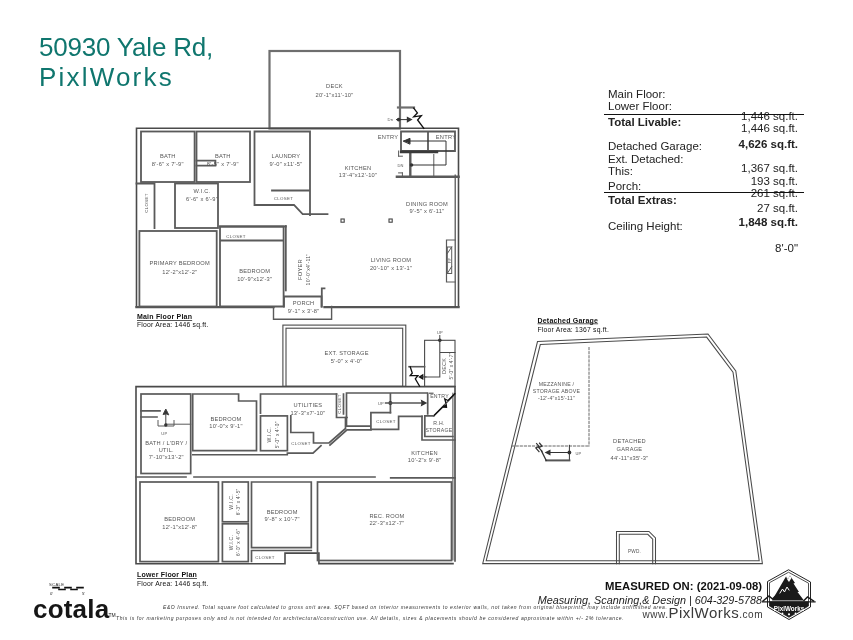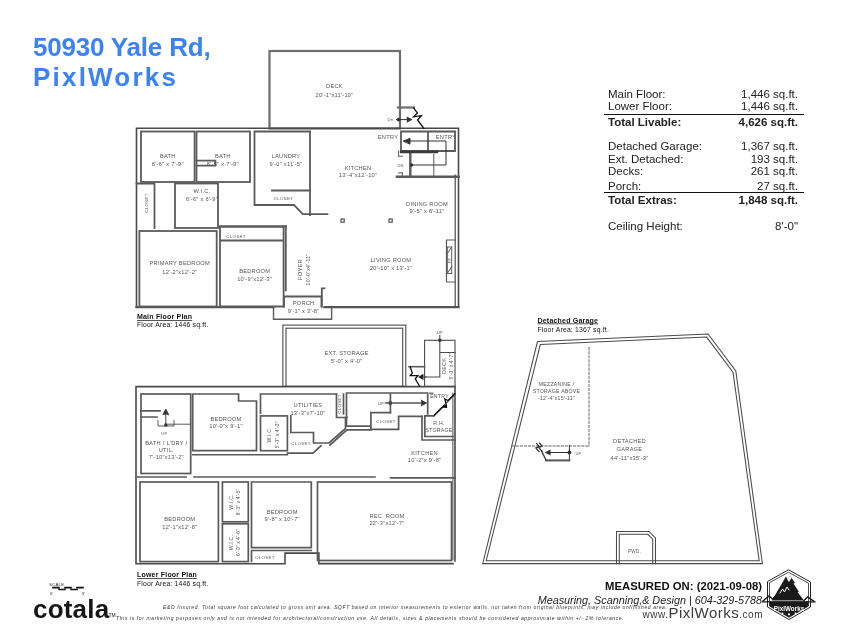--- a/index.html
+++ b/index.html
@@ -1,23 +1,23 @@
 <!DOCTYPE html>
 <html><head>
 <meta charset="utf-8">
 <style>
   html,body{margin:0;padding:0;}
   body{width:853px;height:640px;background:#ffffff;position:relative;overflow:hidden;
        font-family:"Liberation Sans", sans-serif;}
-  #title{position:absolute;left:33px;top:32px;font-size:26px;font-weight:bold;color:#3b82f6;
+  #title{position:absolute;left:39px;top:32px;font-size:26px;font-weight:normal;color:#0f766e;
          line-height:30px;letter-spacing:-0.2px;}
   #table{position:absolute;left:604px;top:84px;width:200px;font-size:11.5px;color:#222;}
   .row{position:absolute;left:4px;right:6px;height:13px;}
   .row .lab{position:absolute;left:0;}
-  .row .val{position:absolute;right:0;}
+  .row .val{position:absolute;right:0;margin-top:22px;}
   .b{font-weight:bold;}
   .hr{position:absolute;left:0;width:200px;border-top:1.6px solid #111;}
 </style>
 </head>
 <body>
 <div id="title">50930 Yale Rd,<br><span style="letter-spacing:2.2px">PixlWorks</span></div>
 
 <div id="table">
   <div class="row" style="top:4px">
       <span class="lab">Main Floor:</span>
@@ -34,21 +34,21 @@
     </div>
   <div class="row" style="top:56px">
       <span class="lab">Detached Garage:</span>
       <span class="val">1,367 sq.ft.</span>
     </div>
   <div class="row" style="top:69px">
       <span class="lab">Ext. Detached:</span>
       <span class="val">193 sq.ft.</span>
     </div>
   <div class="row" style="top:81px">
-      <span class="lab">Decks:</span>
+      <span class="lab">This:</span>
       <span class="val">261 sq.ft.</span>
     </div>
   <div class="row" style="top:96px">
       <span class="lab">Porch:</span>
       <span class="val">27 sq.ft.</span>
     </div>
   <div class="hr" style="top:108px"></div>
   <div class="row b" style="top:109.5px">
       <span class="lab">Total Extras:</span>
       <span class="val">1,848 sq.ft.</span>

